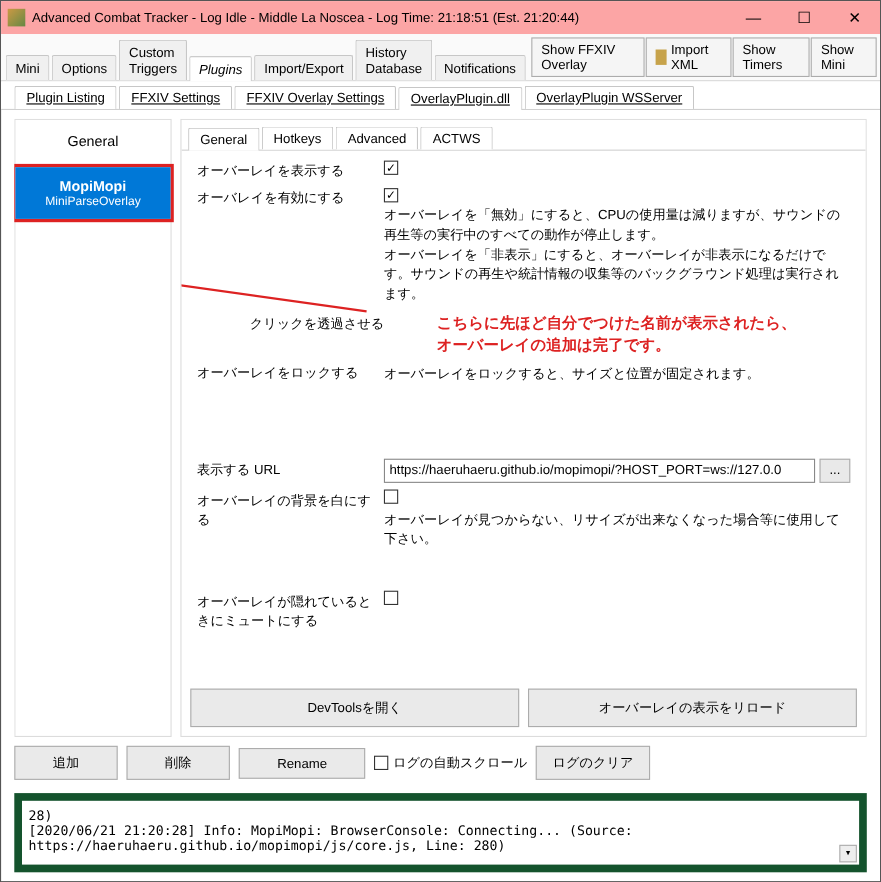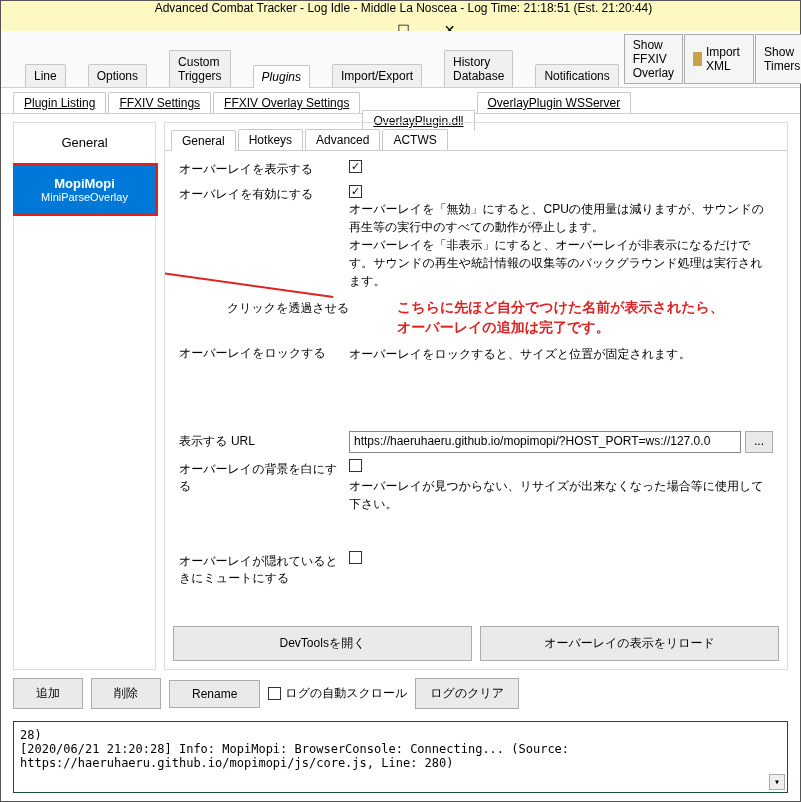--- a/index.html
+++ b/index.html
@@ -6,35 +6,35 @@
   body {
     margin: 0;
     font-family: "Meiryo UI", "Segoe UI", sans-serif;
     font-size: 12px;
     background: #fff;
     width: 801px;
     height: 802px;
     overflow: hidden;
   }
   .window { width: 801px; height: 802px; background: #fff; display: flex; flex-direction: column; border: 1px solid #555; }
-  .titlebar { height: 30px; display: flex; align-items: center; padding: 0 0 0 6px; background: #fef9c3; flex-direction: column; }
+  .titlebar { height: 30px; display: flex; align-items: center; padding: 0 0 0 6px; background: #fca5a5; }
   .titlebar .app-icon { width: 16px; height: 16px; background: linear-gradient(135deg,#c94,#684); margin-right: 6px; }
   .titlebar .title { flex: 1; font-size: 12px; color: #000; }
   .titlebar .win-btns { display: flex; }
   .titlebar .win-btn { width: 46px; height: 30px; display: flex; align-items: center; justify-content: center; font-size: 14px; color: #000; }
   .toolbar-row { display: flex; align-items: stretch; border-bottom: 1px solid #d0d0d0; background: #fafafa;}
   .tabstrip { display: flex; align-items: flex-end; flex: 1; padding-left: 4px; }
-  .tab { padding: 4px 8px; border: 1px solid #c7c7c7; border-bottom: none; margin-right: 2px; background: #f0f0f0; border-top-left-radius: 2px; border-top-right-radius: 2px; font-size: 12px; color: #000; margin-left: 20px; }
+  .tab { padding: 4px 8px; border: 1px solid #c7c7c7; border-bottom: none; margin-right: 2px; background: #f0f0f0; border-top-left-radius: 2px; border-top-right-radius: 2px; font-size: 12px; color: #000; }
   .tab.active { background: #fff; position: relative; top: 1px; font-style: italic; }
   .right-buttons { display: flex; padding: 3px; gap: 1px; }
   .btn { background: #f5f5f5; border: 1px solid #acacac; padding: 3px 8px; font-size: 12px; color: #000; display: inline-flex; align-items: center; gap:4px;}
   .btn .xml-icon{width:14px;height:14px;background:#c7a34b;display:inline-block;}
   .subtabstrip { display: flex; padding: 4px 4px 0 12px; border-bottom: 1px solid #d0d0d0; background: #fff; }
   .subtab { padding: 3px 10px; border: 1px solid #c7c7c7; border-bottom: none; margin-right: 2px; background: #fff; border-top-left-radius: 2px; border-top-right-radius: 2px; font-size: 12px; text-decoration: underline; }
-  .subtab.active { background: #fff; position: relative; top: 18px; }
+  .subtab.active { background: #fff; position: relative; top: 1px; }
   .content-wrap { flex: 1; display: flex; flex-direction: column; padding: 8px 12px 8px 12px; gap: 8px; overflow: hidden;}
   .upper { flex: 1; display: flex; gap: 8px; overflow: hidden;}
   .left-panel { width: 143px; background: #fff; border: 1px solid #dcdcdc; display: flex; flex-direction: column; }
   .left-item { padding: 12px 4px; text-align: center; font-size: 13px; color: #000; border-bottom: 1px solid transparent; }
   .left-sel-wrap { border: 3px solid #d22; margin: 0 -3px; }
   .left-sel { background: #0078d7; color: #fff; padding: 10px 12px; text-align: center; font-size: 13px; font-weight: bold; }
   .left-sel .sub { font-weight: normal; font-size: 11px; display:block;}
   .right-panel { flex: 1; border: 1px solid #dcdcdc; display: flex; flex-direction: column; overflow: hidden; position: relative;}
   .inner-tabs { display: flex; padding: 6px 6px 0 6px; border-bottom: 1px solid #d0d0d0; }
   .inner-tab { padding: 3px 10px; border: 1px solid #c7c7c7; border-bottom: none; margin-right: 2px; background: #fff; border-top-left-radius: 2px; border-top-right-radius: 2px; font-size: 12px;}
@@ -45,42 +45,42 @@
   .form-field { flex: 1; font-size: 12px; color: #000;}
   .checkbox { width: 13px; height: 13px; border: 1px solid #333; display: inline-flex; align-items: center; justify-content: center; font-size: 11px; background: #fff;}
   .desc { font-size: 12px; color: #000; line-height: 1.5; padding: 2px 0; }
   .annot-text { color: #d22; font-weight: bold; font-size: 14px; line-height: 1.4;}
   .url-row { display: flex; gap: 4px; align-items: flex-end;}
   .url-input { flex: 1; border: 1px solid #888; padding: 2px 4px; font-size: 12px; height: 22px; overflow: hidden; white-space: nowrap;}
   .url-btn { width: 28px; height: 22px; border: 1px solid #acacac; background: #e9e9e9; text-align: center; line-height: 18px;}
   .bottom-buttons { display: flex; gap: 8px; padding: 8px; border-top: 1px solid transparent;}
   .bottom-btn { flex: 1; border: 1px solid #acacac; background: #eaeaea; padding: 8px 6px; text-align: center; font-size: 12px;}
   .ctrl-row { display: flex; align-items: center; gap: 8px; padding: 0 0 4px 0;}
-  .ctrl-btn { border: 1px solid #acacac; background: #eaeaea; padding: 6px 22px; font-size: 12px;}
-  .log-box { border: 1px solid #14532d; padding: 6px; font-family: "Consolas","MS Gothic",monospace; font-size: 12px; color: #000; height: 72px; overflow: hidden; position: relative; white-space: pre-wrap;}
+  .ctrl-btn { border: 1px solid #acacac; background: #eaeaea; padding: 6px 34px; font-size: 12px;}
+  .log-box { border: 7px solid #14532d; padding: 6px; font-family: "Consolas","MS Gothic",monospace; font-size: 12px; color: #000; height: 72px; overflow: hidden; position: relative; white-space: pre-wrap;}
   .log-scroll { position: absolute; right: 2px; bottom: 2px; width: 16px; height: 16px; border: 1px solid #acacac; background: #eee; font-size: 10px; text-align: center; line-height: 14px;}
   .arrow-line { position:absolute; border-top:2px solid #d22; }
 </style>
 </head>
 <body>
 
 <div class="window">
   <div class="titlebar">
     <div class="app-icon"></div>
     <div class="title">Advanced Combat Tracker - Log Idle - Middle La Noscea - Log Time: 21:18:51 (Est. 21:20:44)</div>
     <div class="win-btns">
       <div class="win-btn">—</div>
       <div class="win-btn">☐</div>
       <div class="win-btn">✕</div>
     </div>
   </div>
 
   <div class="toolbar-row">
     <div class="tabstrip">
-      <div class="tab">Line</div>
+      <div class="tab">Mini</div>
       <div class="tab">Options</div>
       <div class="tab">Custom Triggers</div>
       <div class="tab active">Plugins</div>
       <div class="tab">Import/Export</div>
       <div class="tab">History Database</div>
       <div class="tab">Notifications</div>
     </div>
     <div class="right-buttons">
       <div class="btn">Show FFXIV Overlay</div>
       <div class="btn">

